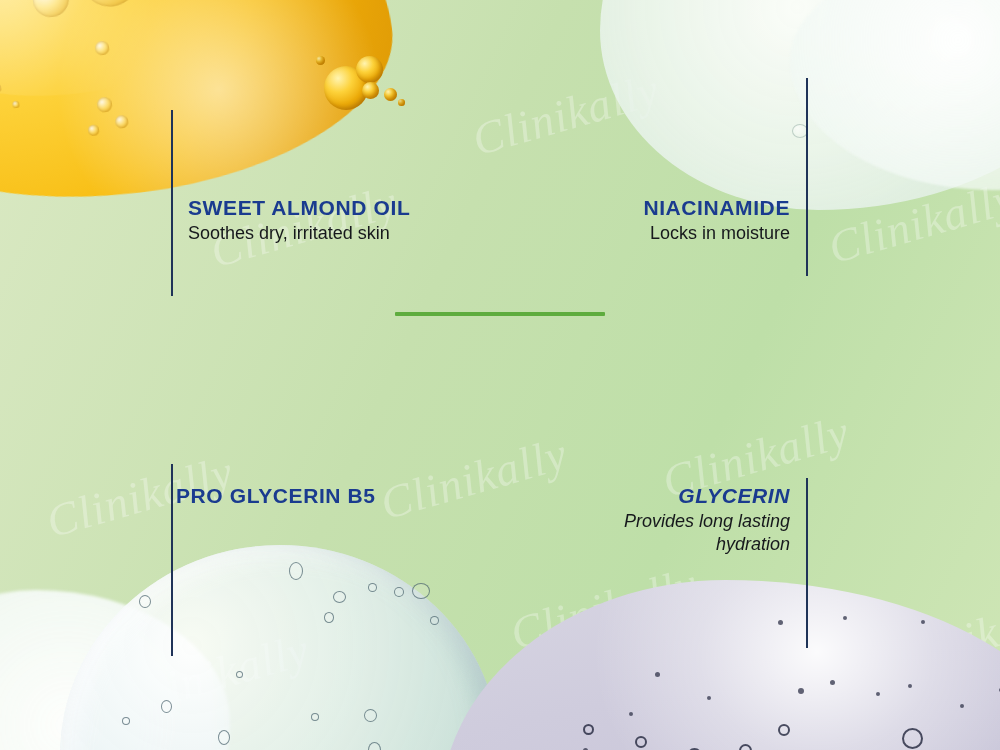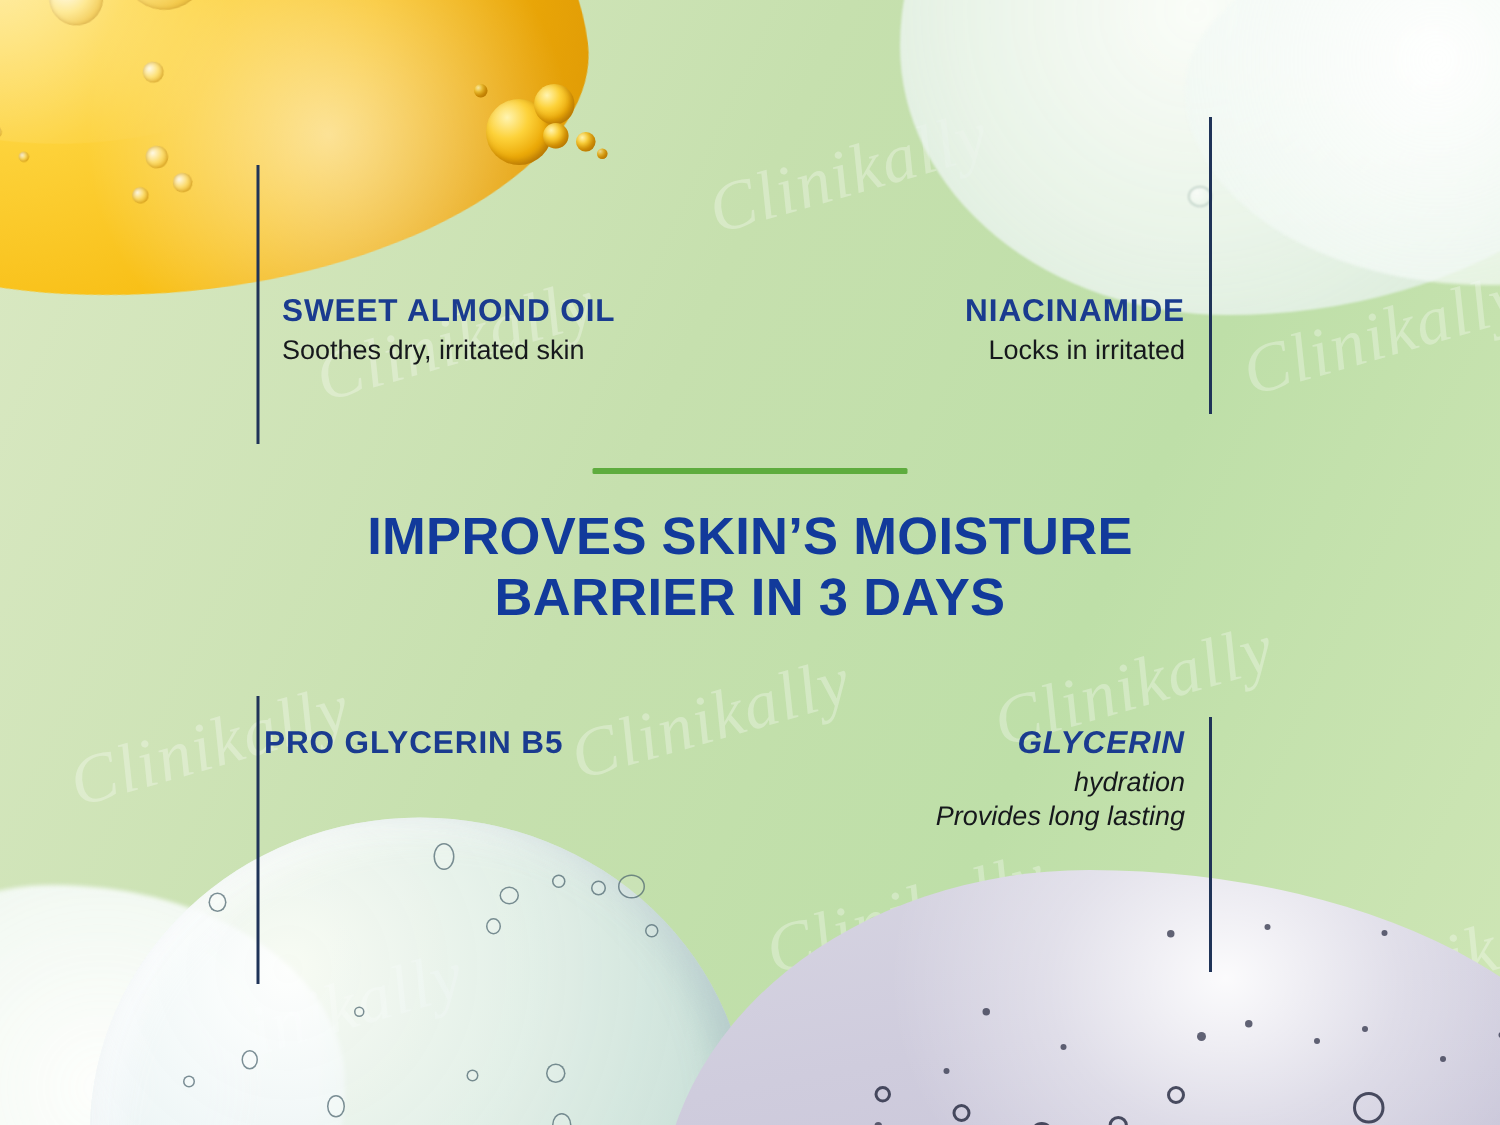--- a/index.html
+++ b/index.html
@@ -280,34 +280,30 @@
   <div class="vline" style="left:171px; top:464px; height:192px;"></div>
   <div class="vline" style="left:806px; top:478px; height:170px;"></div>
 
   <div class="ing al-left" style="left:188px; top:196px; width:320px;">
     <p class="name">SWEET ALMOND OIL</p>
     <p class="desc">Soothes dry, irritated skin</p>
   </div>
 
   <div class="ing al-right" style="left:470px; top:196px; width:320px;">
     <p class="name">NIACINAMIDE</p>
-    <p class="desc">Locks in irritated</p>
+    <p class="desc">Locks in moisture</p>
   </div>
 
   <div class="ing al-left" style="left:176px; top:484px; width:330px;">
     <p class="name">PRO GLYCERIN B5</p>
   </div>
 
   <div class="ing al-right" style="left:490px; top:484px; width:300px;font-style:italic;">
     <p class="name">GLYCERIN</p>
+    <p class="desc">Provides long lasting</p>
     <p class="desc">hydration</p>
-    <p class="desc">Provides long lasting</p>
   </div>
 
   <div id="headline-wrap">
     <div id="divider"></div>
-    <h1 id="headline">
-      <span>IMPROVES SKIN’S MOISTURE</span><br>
-      <span>BARRIER IN 3 DAYS</span>
-    </h1>
   </div>
 
 </div>
 
 </body></html>

